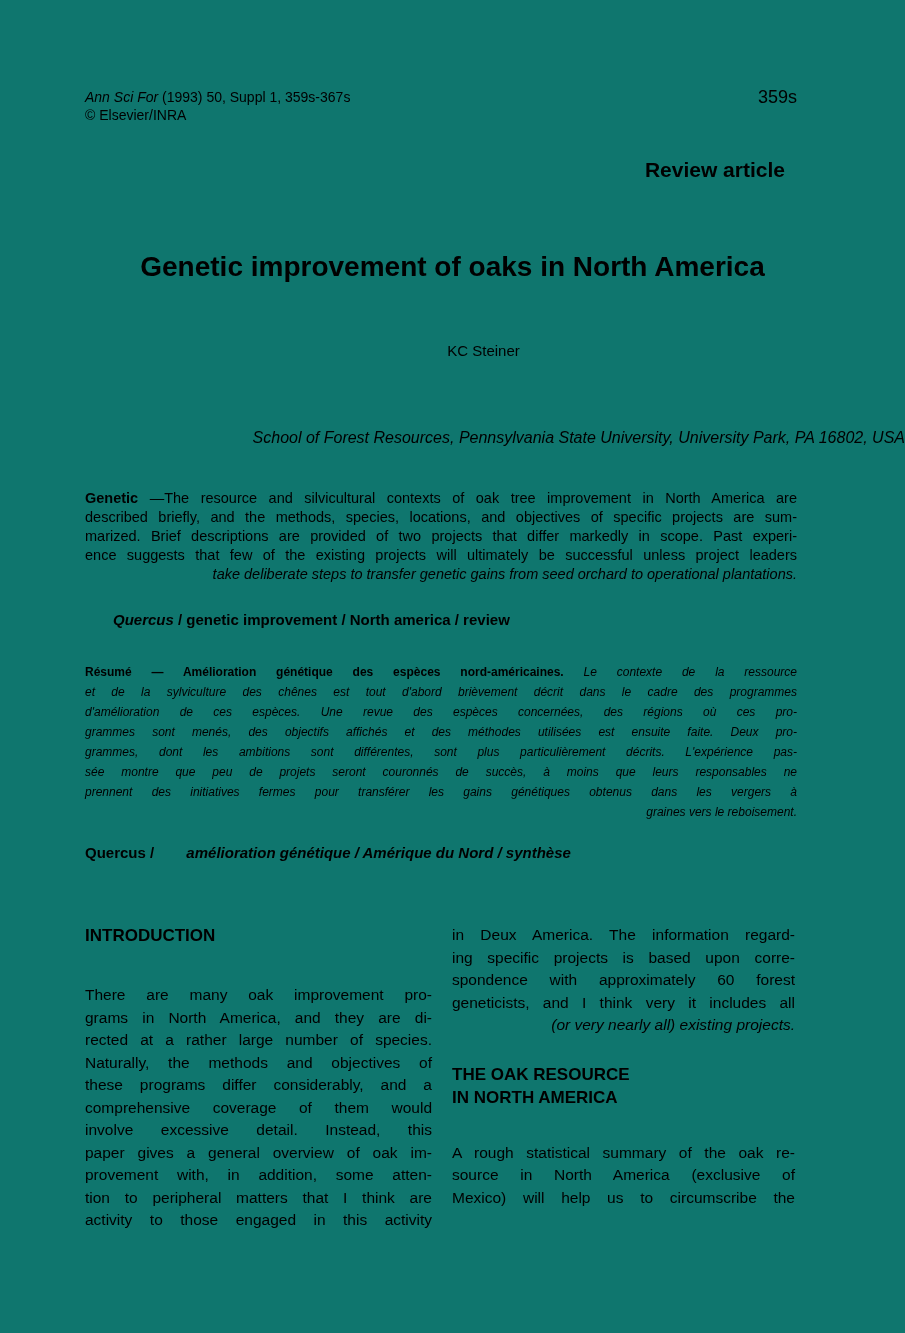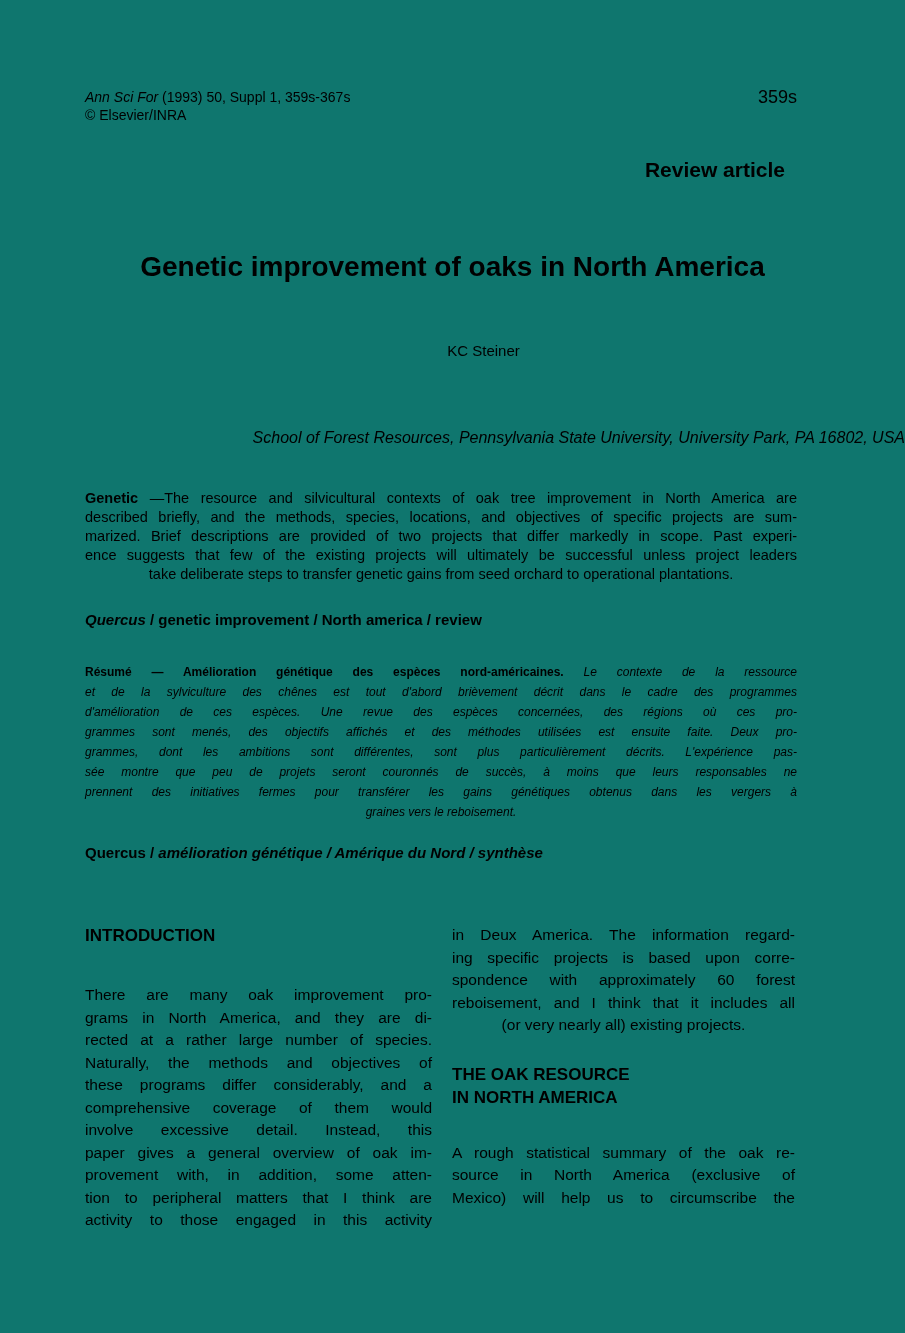--- a/index.html
+++ b/index.html
@@ -54,23 +54,23 @@
   .resume {
     left: 85px; top: 662px; width: 712px;
     font-size: 12px; line-height: 20px; font-style: italic;
   }
   .keywords-fr {
     left: 85px; top: 844px; width: 712px;
     font-weight: bold; font-size: 15px;
   }
 
   .jl { text-align: justify; text-align-last: justify; }
-  .el { text-align: center; }
+  .el { text-align: right; font-style: italic; }
   .b  { font-weight: bold; }
-  .bi { font-weight: bold; font-style: italic; }
+  .bi { font-weight: bold; font-style: italic; margin-left: 28px; }
   .up { font-style: normal; }
 
   
   .columns {
     left: 85px; top: 924px; width: 712px;
     display: flex; gap: 20px;
     font-size: 15.5px; line-height: 22.5px;
   }
   .col-left  { width: 347px; }
   .col-right { width: 343px; }
@@ -140,21 +140,21 @@
         <div class="jl">tion to peripheral matters that I think are</div>
         <div class="jl">activity to those engaged in this activity</div>
       </div>
     </div>
 
     <div class="col-right">
       <div>
         <div class="jl">in Deux America. The information regard-</div>
         <div class="jl">ing specific projects is based upon corre-</div>
         <div class="jl">spondence with approximately 60 forest</div>
-        <div class="jl">reboisement, and I think that it includes all</div>
+        <div class="jl">geneticists, and I think very it includes all</div>
         <div class="el">(or very nearly all) existing projects.</div>
       </div>
       <div class="section-heading oak-heading">
         <div>THE OAK RESOURCE</div>
         <div>IN NORTH AMERICA</div>
       </div>
       <div>
         <div class="jl">A rough statistical summary of the oak re-</div>
         <div class="jl">source in North America (exclusive of</div>
         <div class="jl">Mexico) will help us to circumscribe the</div>

